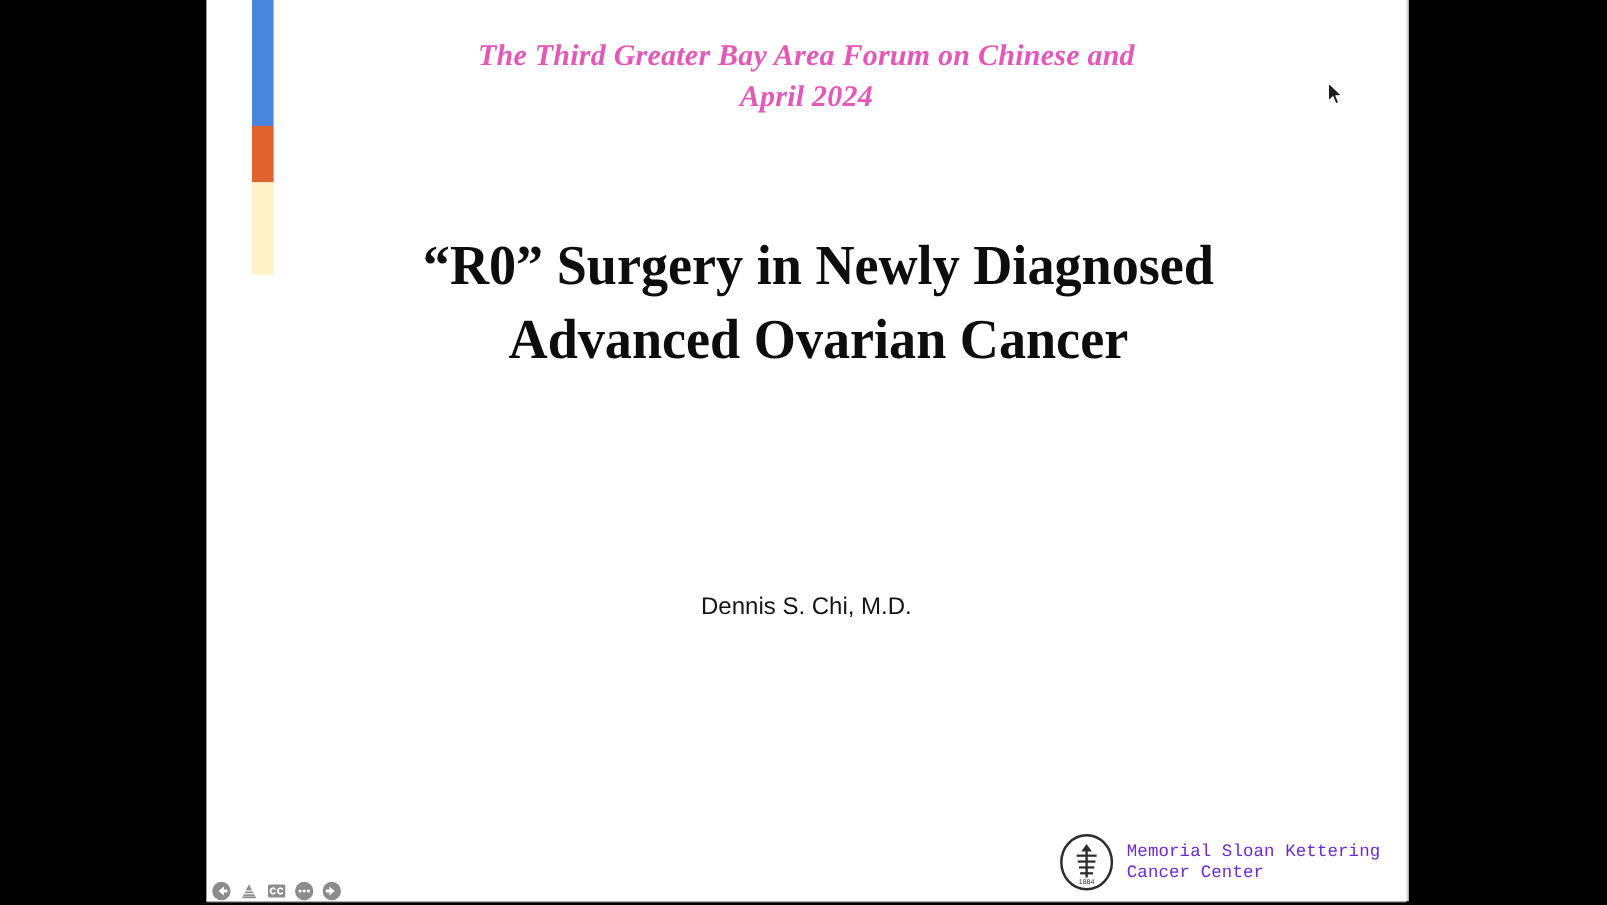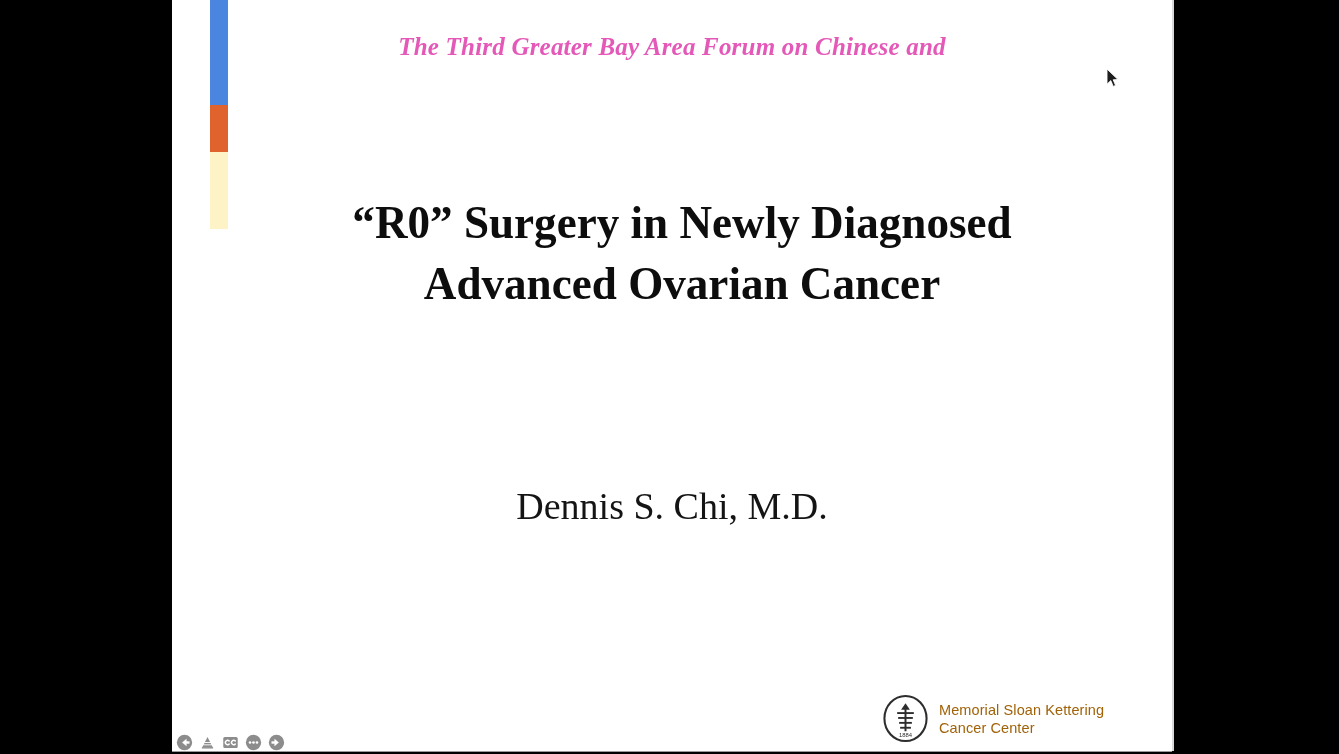--- a/index.html
+++ b/index.html
@@ -103,46 +103,46 @@
   }
   #slide-title div { white-space: nowrap; }
 
   
   #presenter-block {
     position: absolute;
     left: 0;
     right: 0;
     top: 484px;
     text-align: center;
-    font-size: 38px;
+    font-size: 20px;
     line-height: 44px;
     color: #141414;
-    font-family: Liberation Serif, serif;
+    font-family: Liberation Sans, sans-serif;
   }
   #presenter-block div { white-space: nowrap; }
 
   
   #msk-logo {
     position: absolute;
     left: 709px;
     top: 694px;
     display: flex;
     align-items: center;
     gap: 9px;
   }
   #msk-logo-mark {
     width: 49px;
     height: 49px;
     flex: none;
   }
   #msk-logo-wordmark {
-    font-family: Liberation Sans, sans-serif;
+    font-family: Liberation Mono, monospace;
     font-size: 14.5px;
     line-height: 18px;
-    color: #a16207;
+    color: #6d28d9;
     letter-spacing: 0.1px;
   }
   #msk-logo-wordmark div { white-space: nowrap; }
 
   
   #player-controls {
     position: absolute;
     left: 172px;
     bottom: 1px;
     width: 1000px;
@@ -186,20 +186,21 @@
   <div id="slide">
 
     <div id="accent-stripe">
       <div class="stripe-blue" style="background: rgb(74, 134, 224);"></div>
       <div class="stripe-orange" style="background: rgb(224, 98, 44);"></div>
       <div class="stripe-cream" style="background: rgb(253, 243, 198);"></div>
     </div>
 
     <div id="conference-header" style="color: rgb(228, 88, 184);">
       <div>The Third Greater Bay Area Forum on Chinese and</div>
+      <div>April 2024</div>
     </div>
 
     <div id="slide-title">
       <div>“R0” Surgery in Newly Diagnosed</div>
       <div>Advanced Ovarian Cancer</div>
     </div>
 
     <div id="presenter-block">
       <div>Dennis S. Chi, M.D.</div>
     </div>

